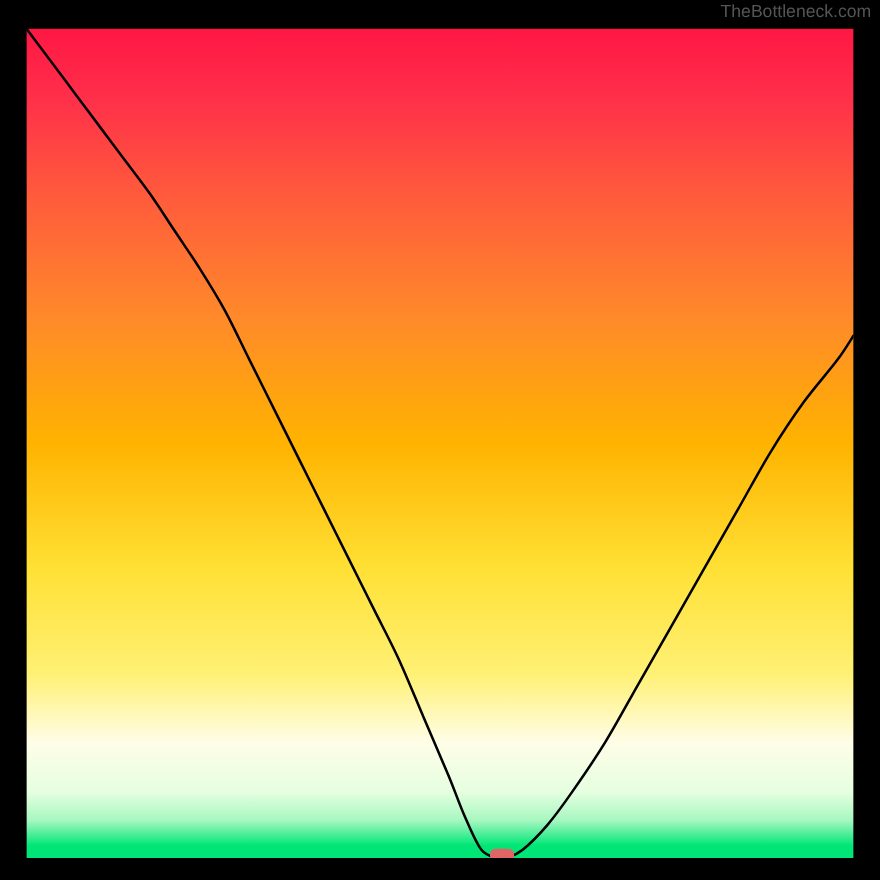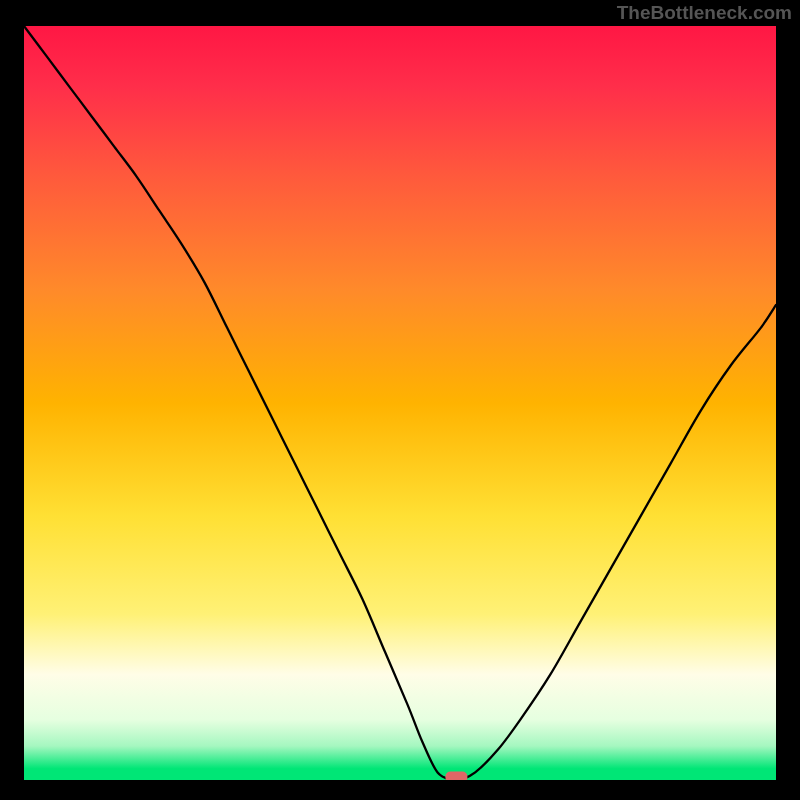--- a/index.html
+++ b/index.html
@@ -14,22 +14,22 @@
     position: relative;
     width: 800px;
     height: 800px;
     background: #000;
   }
   .watermark {
     position: absolute;
     top: 2px;
     right: 8px;
     font-family: Arial, Helvetica, sans-serif;
-    font-size: 19px;
-    font-weight: bold;
+    font-size: 16px;
+    font-weight: normal;
     color: #555;
     letter-spacing: 0px;
   }
   .plot {
     position: absolute;
     left: 24px;
     top: 26px;
     width: 752px;
     height: 754px;
   }

